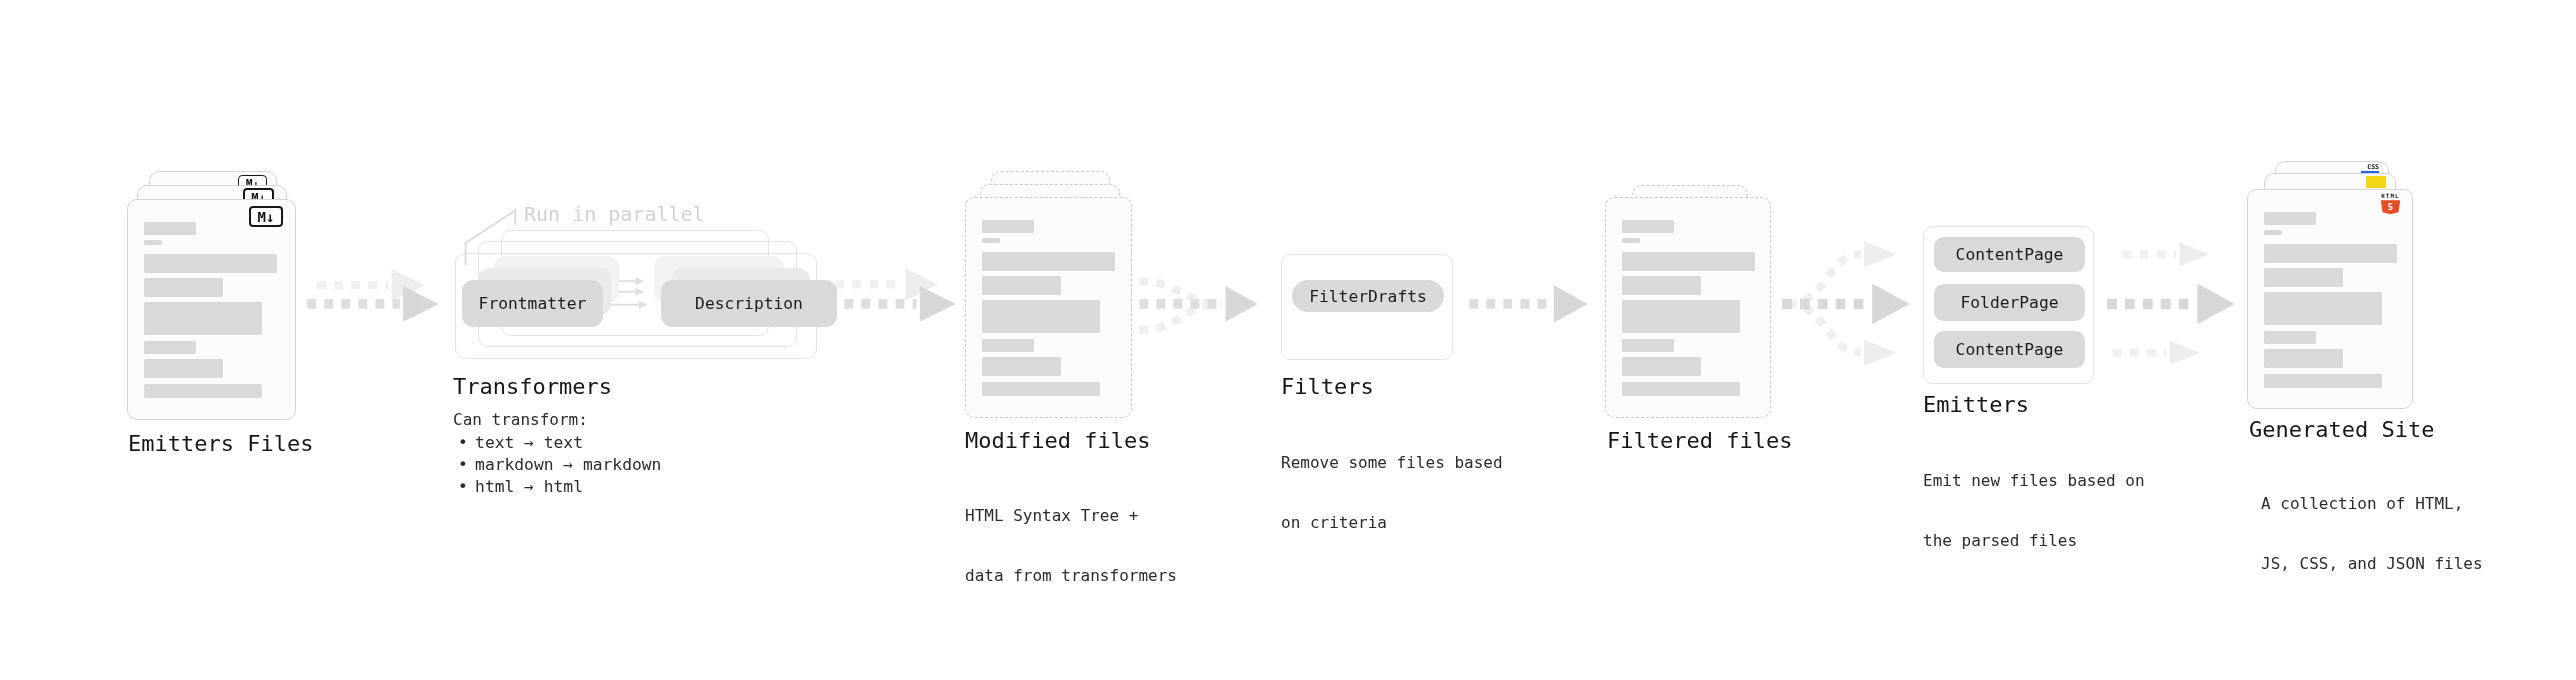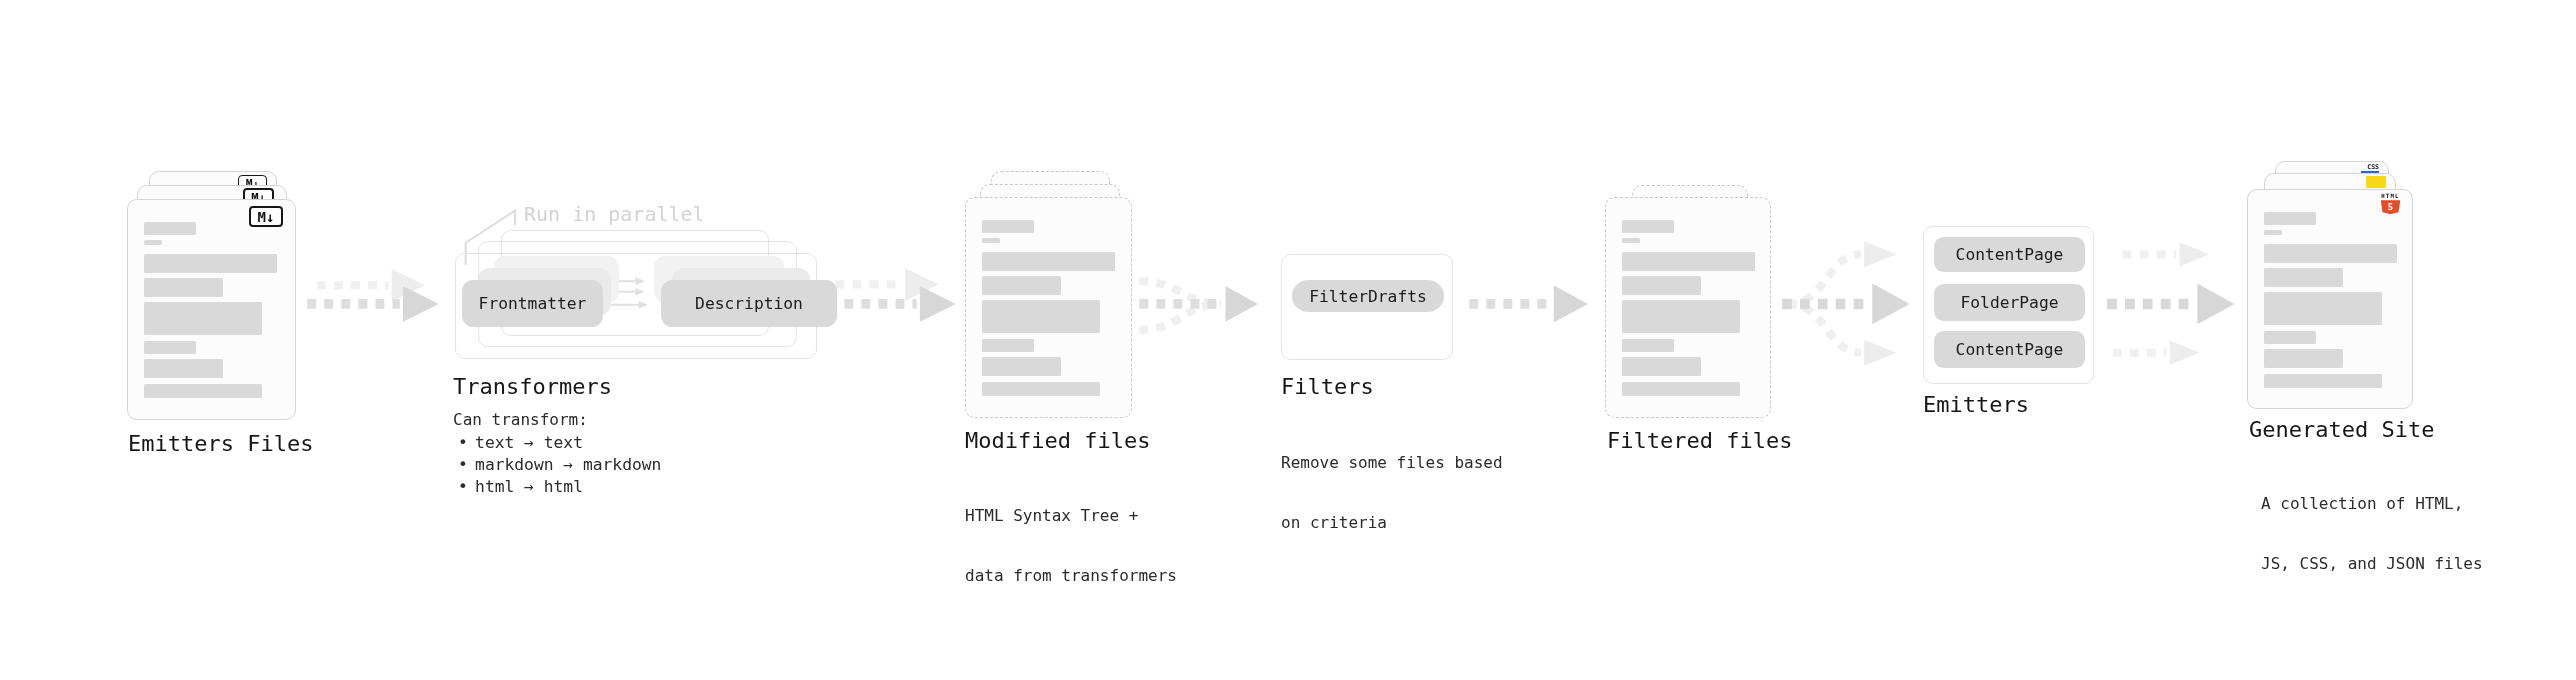--- a/index.html
+++ b/index.html
@@ -216,20 +216,24 @@
         <div class="bar b8"></div>
     </div>
   </div>
   <div class="h" style="left:1607px;top:429px;">Filtered files</div>
 
   <div class="frame" style="left:1923px;top:226px;width:171px;height:158px;"></div>
   <div class="pill" style="left:1934px;top:237px;width:151px;height:35px;border-radius:9.8px;">ContentPage</div>
   <div class="pill" style="left:1934px;top:284px;width:151px;height:37px;border-radius:9.8px;">FolderPage</div>
   <div class="pill" style="left:1934px;top:331px;width:151px;height:37px;border-radius:9.8px;">ContentPage</div>
   <div class="h" style="left:1923px;top:393px;">Emitters</div>
+  <div class="sub" style="left:1923px;top:430px;">
+    <div>Emit new files based on</div>
+    <div>the parsed files</div>
+  </div>
 
   <div class="card z1" style="left:2275px;top:161px;width:114px;height:81px;"></div>
   <div class="cssico z1" style="left:2361px;top:164px;">
     <div class="cssword">CSS</div>
     <div class="cssbar"></div>
   </div>
   <div class="card z2" style="left:2264px;top:173px;width:132px;height:81px;"></div>
   <div class="jsico z2" style="left:2366px;top:176px;"></div>
   <div class="card z3" style="left:2247px;top:189px;width:166px;height:220px;">
     <div>

